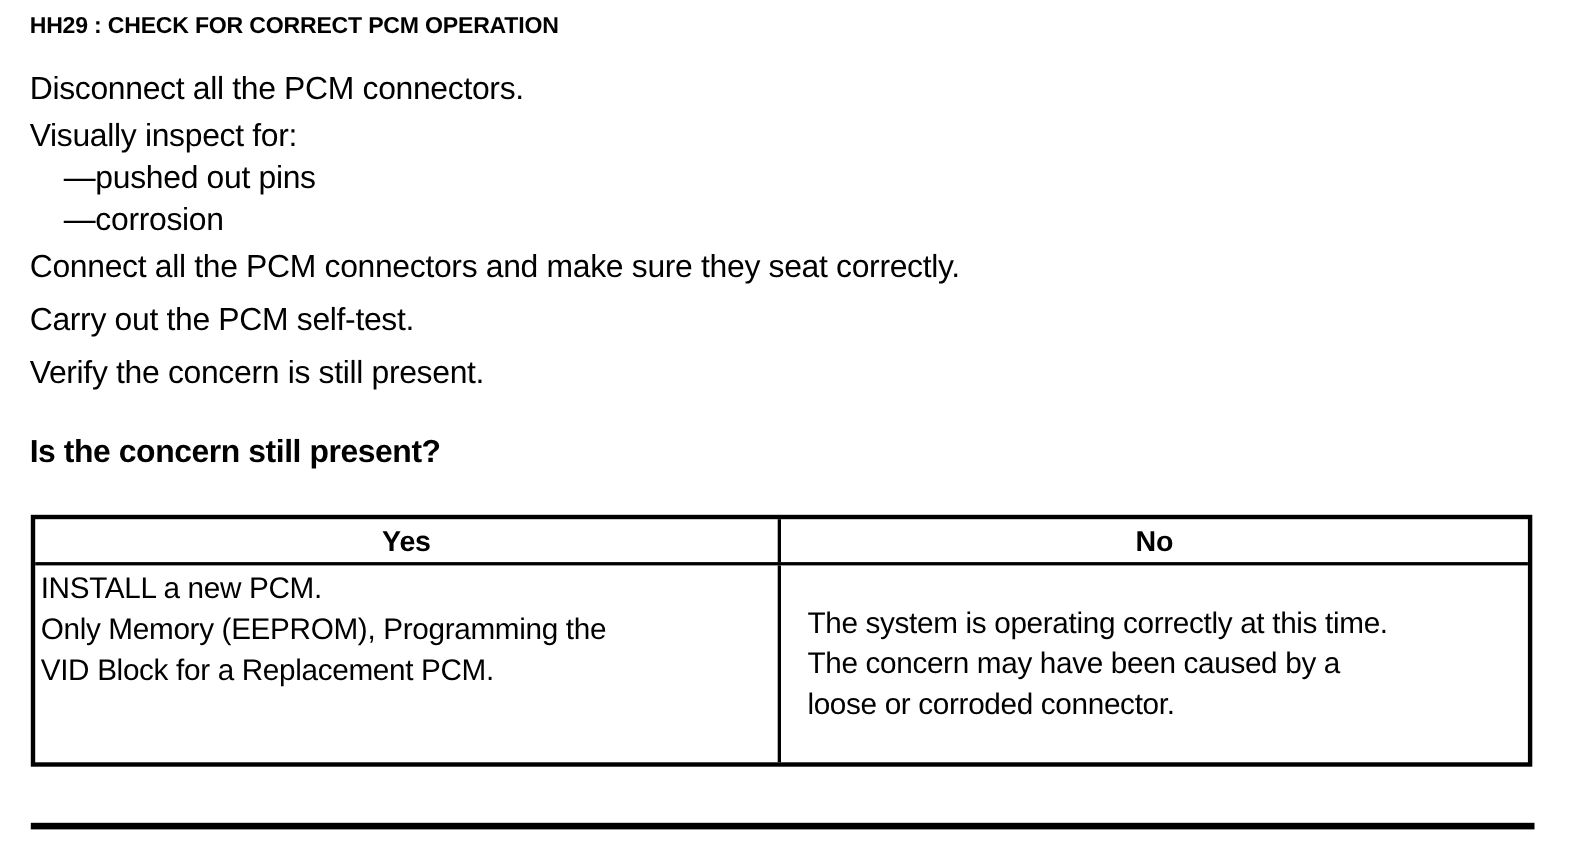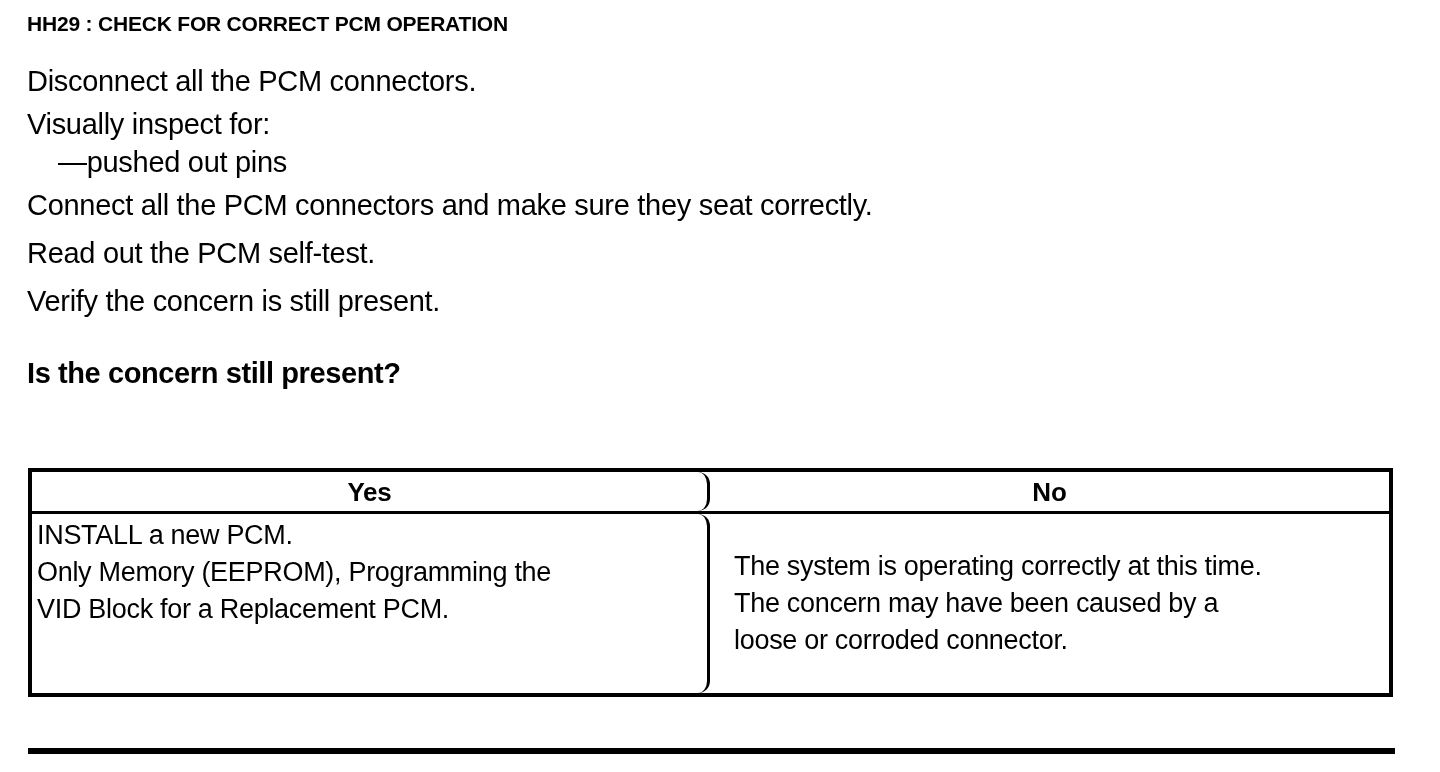--- a/index.html
+++ b/index.html
@@ -91,21 +91,20 @@
     flex: 0 0 678px;
     box-sizing: border-box;
   }
   .col-no {
     flex: 1 1 auto;
     box-sizing: border-box;
   }
   .table-head .col-yes,
   .table-body .col-yes {
     border-right: 3px solid #000;
-    border-radius: 12px;
   }
 
   .head-cell {
     display: flex;
     align-items: center;
     justify-content: center;
     font-size: 26px;
     font-weight: bold;
     letter-spacing: -0.2px;
     line-height: 30px;
@@ -141,22 +140,23 @@
 <body>
 
 <div class="page">
 
   <div class="step-title">HH29 : CHECK FOR CORRECT PCM OPERATION</div>
 
   <div class="body-block">
     <div class="line">Disconnect all the PCM connectors.</div>
     <div class="line tight">Visually inspect for:</div>
     <div class="line indent">—pushed out pins</div>
+    <div class="line indent">—corrosion</div>
     <div class="line">Connect all the PCM connectors and make sure they seat correctly.</div>
-    <div class="line">Read out the PCM self-test.</div>
+    <div class="line">Carry out the PCM self-test.</div>
     <div class="line">Verify the concern is still present.</div>
     <div class="line bold">Is the concern still present?</div>
   </div>
 
   <div class="decision-table">
 
     <div class="table-head">
       <div class="col-yes head-cell">Yes</div>
       <div class="col-no head-cell">No</div>
     </div>

